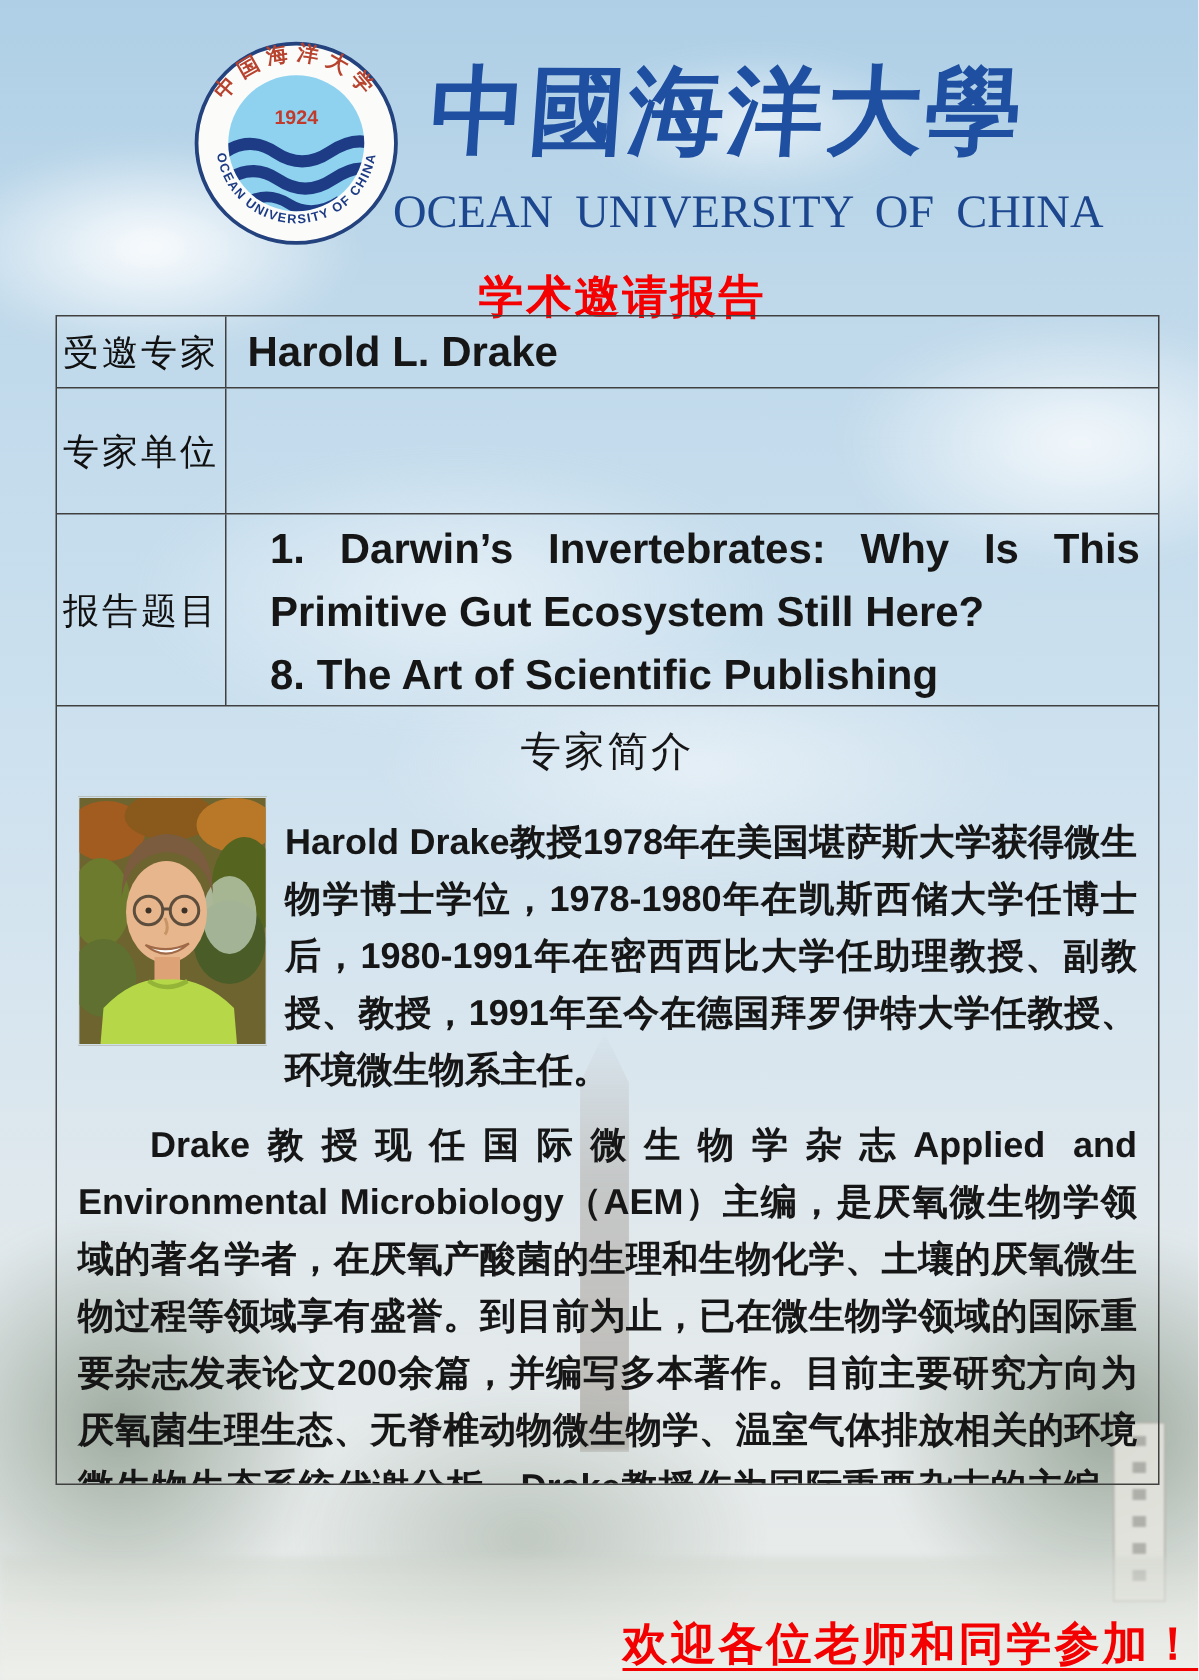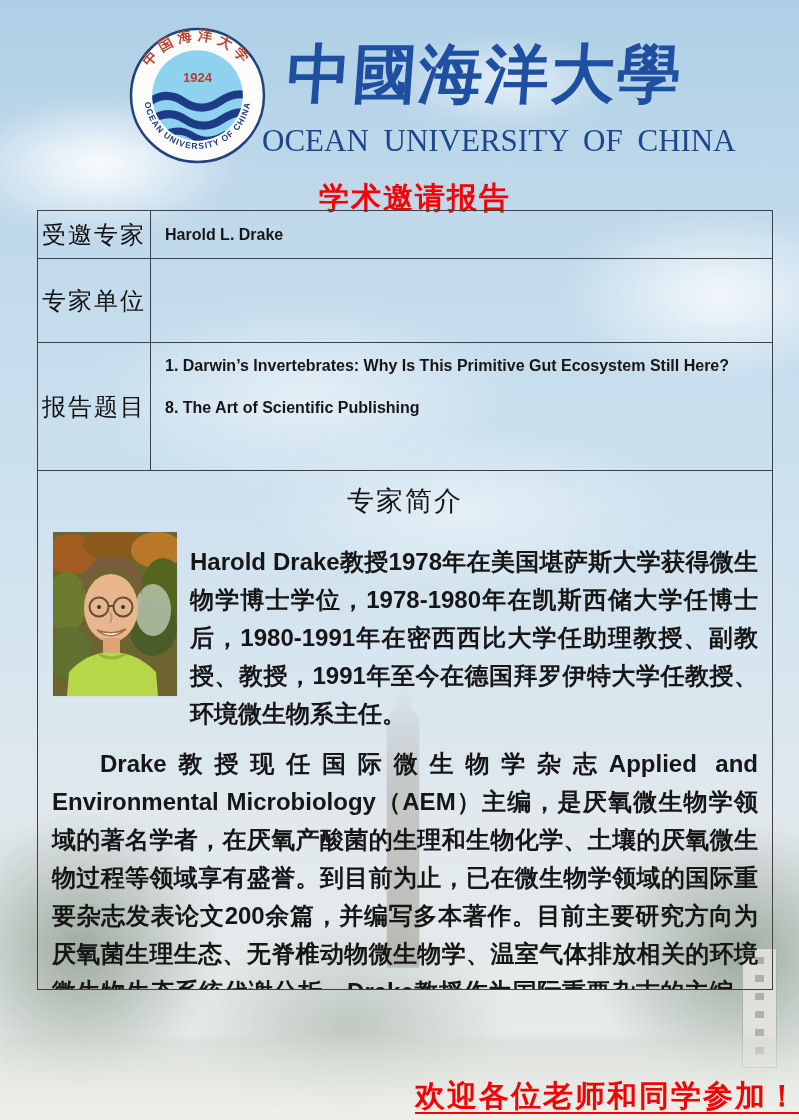--- a/index.html
+++ b/index.html
@@ -39,26 +39,26 @@
   .univ-en{position:absolute;left:262px;top:123px;width:440px;text-align:center;white-space:nowrap;
     font-family:"Liberation Serif","DejaVu Serif",serif;font-size:31px;color:#1c478e;word-spacing:7px;}
   .poster-title{position:absolute;left:30px;top:162px;width:770px;text-align:center;
     color:#f40000;font-size:30px;font-weight:bold;letter-spacing:2px;margin-top:16px;}
   
   .info-table{position:absolute;left:37px;top:210px;width:736px;border:1px solid #404040;box-sizing:border-box;}
   .t-row{display:flex;border-bottom:1px solid #404040;box-sizing:border-box;}
   .t-row:last-child{border-bottom:none;}
   .t-label{width:113px;min-width:113px;border-right:1px solid #404040;box-sizing:border-box;
     display:flex;align-items:center;justify-content:center;font-size:24px;letter-spacing:2px;color:#111;font-family:Liberation Mono, monospace;}
-  .t-value{flex:1;padding:2px 12px 2px 14px;font-weight:bold;font-size:16px;line-height:42px;
+  .t-value{flex:1;padding:2px 12px 2px 14px;font-weight:bold;font-size:28px;line-height:42px;
     text-align:justify;overflow:hidden;box-sizing:border-box;}
   .r1{height:48px;} .r1 .t-value{line-height:44px;}
   .r2{height:84px;}
   .r3{height:128px;}
-  .title-item{text-align:justify;line-height:42px;}
+  .title-item{text-align:justify;line-height:42px;margin-left:15px;}
   .r4{height:518px;display:block;padding:10px 14px 0 14px;overflow:hidden;box-sizing:border-box;}
   .bio-title{text-align:center;font-weight:normal;font-size:27px;margin:2px 0 8px 0;letter-spacing:2px;}
   .photo{float:left;width:124px;height:164px;margin:4px 12px 6px 0;border:1px solid #cfdee8;background:#7a6a35;}
   .bio-p1{font-weight:bold;font-size:24px;line-height:38px;text-align:justify;margin-top:24px;}
   .bio-p2{clear:left;padding-top:12px;text-indent:2em;font-weight:bold;font-size:24px;line-height:38px;text-align:justify;}
   .r5{height:80px;display:block;padding:2px 10px 0 75px;font-weight:bold;font-size:24px;line-height:40px;overflow:hidden;box-sizing:border-box;}
   
   .welcome{position:absolute;left:0;top:1076px;width:100%;text-align:right;color:#f30000;
     font-size:30px;font-weight:bold;letter-spacing:2px;
     text-decoration:underline;text-decoration-thickness:2px;text-underline-offset:6px;}

